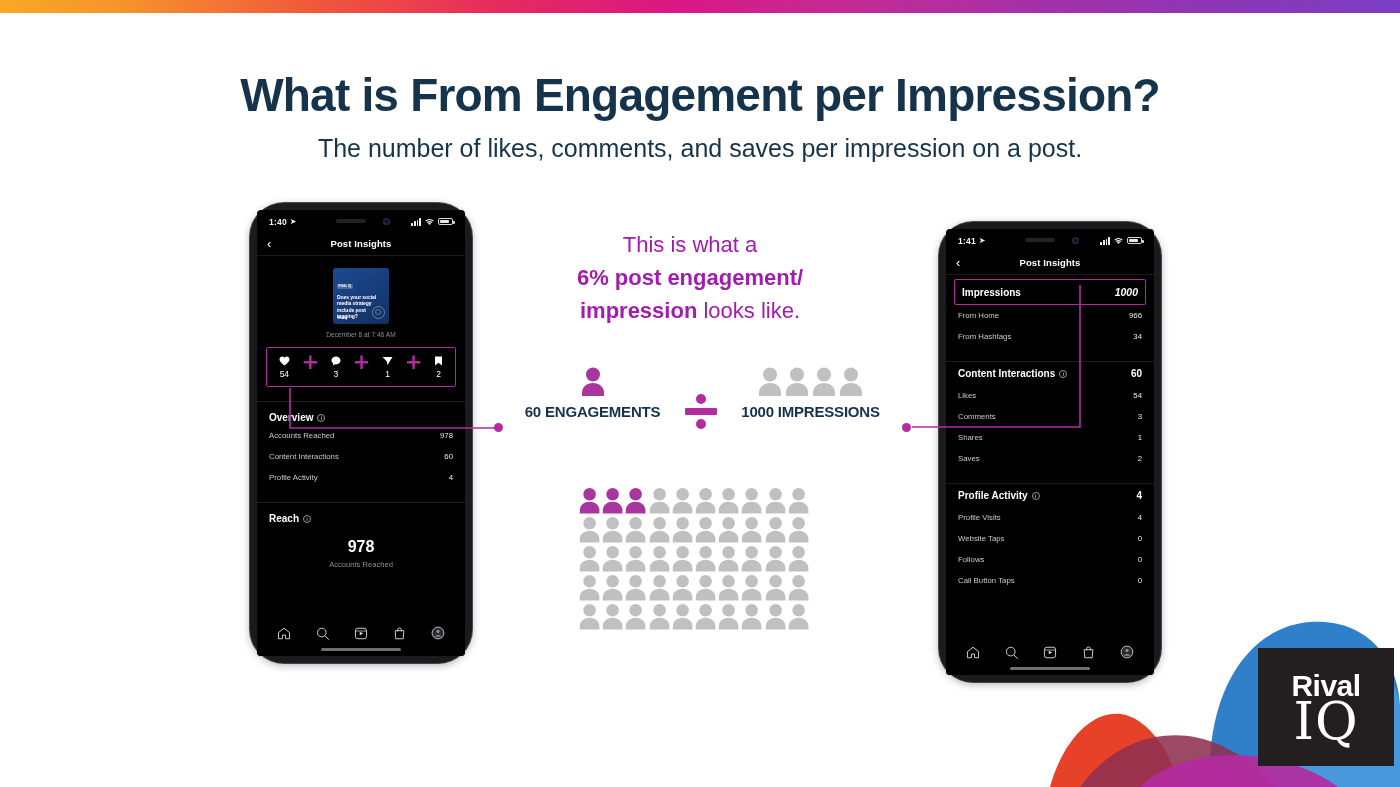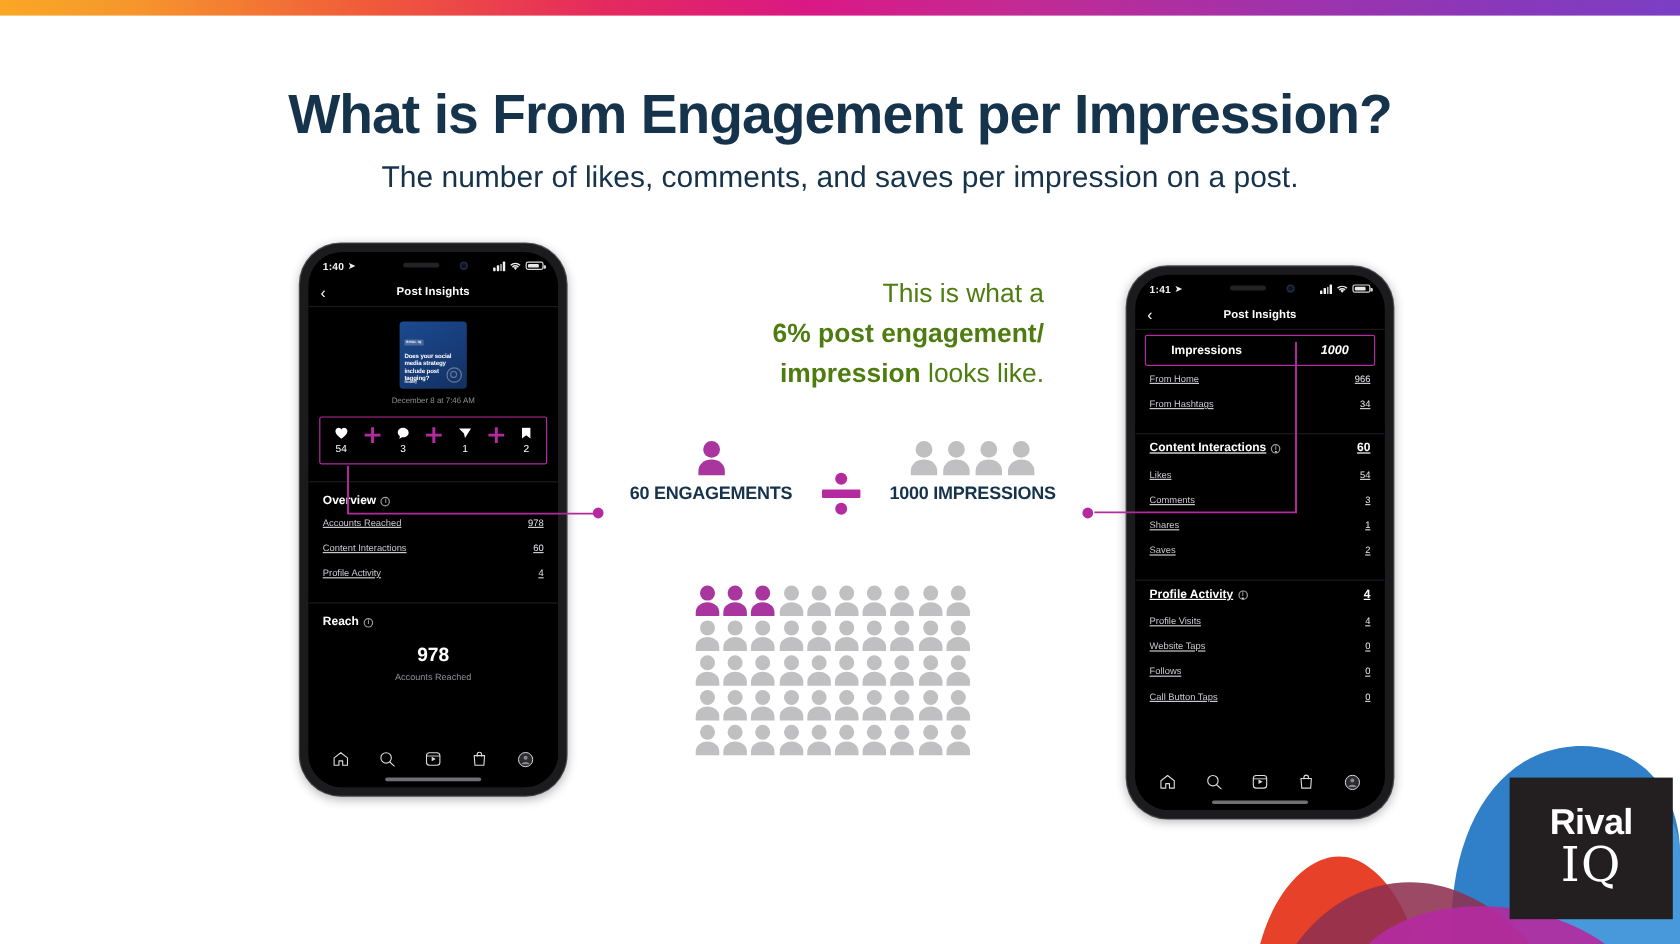--- a/index.html
+++ b/index.html
@@ -35,21 +35,21 @@
 
   
   .phone {
     position: absolute; width: 222px; height: 460px;
     border-radius: 34px; background: #1b1b1d;
     padding: 7px;
     box-shadow: 0 2px 9px rgba(0,0,0,.32), 0 0 0 1px #55555a;
   }
   .phone-screen {
     position: relative; width: 100%; height: 100%;
-    border-radius: 28px; background: #000; overflow: hidden;
+    border-radius: 4px; background: #000; overflow: hidden;
   }
   #phone-left  { left: 250px; top: 203px; }
   #phone-right { left: 939px; top: 203px; margin-top: 19px; }
 
   .notch {
     position: absolute; top: 3px; left: 50%; transform: translateX(-50%);
     width: 82px; height: 17px; background: #000; border-radius: 11px; z-index: 4;
   }
   .notch .spkr { position:absolute; top:6px; left:16px; width:30px; height:4px;
                  background:#232326; border-radius:3px; }
@@ -115,49 +115,49 @@
                margin-bottom: 9px; font-family: "DejaVu Sans", sans-serif; }
 
   .sec-divider { height: 7px; background: #000; border-bottom: 1px solid #1c1c1e; margin-top: 8px; }
 
   .sec-title { font-size: 10px; font-weight: 700; color: #fff; padding: 10px 12px 2px 12px;
                display: flex; align-items: center; gap: 4px; }
   .info-i { display:inline-flex; align-items:center; justify-content:center;
             width: 8px; height: 8px; border: 1px solid #9a9a9e; border-radius: 50%;
             font-size: 6px; color: #9a9a9e; font-style: normal; line-height: 1; }
   .kv-row { display: flex; justify-content: space-between; align-items: center;
-            padding: 6px 12px; font-size: 7.8px; color: #c9c9ce; text-decoration: underline; }
+            padding: 6px 12px; font-size: 7.8px; color: #c9c9ce; }
   .kv-row .kv-val { color: #e9e9ee; }
   .kv-row.bold { font-size: 10px; font-weight: 700; color: #fff; }
   .kv-row.bold .kv-val { color: #fff; font-weight: 700; }
 
   .reach-big { text-align: center; font-size: 16px; font-weight: 700; color: #fff; margin-top: 12px; }
   .reach-sub { text-align: center; font-size: 7.6px; color: #8e8e93; margin-top: 4px; }
 
   
   .imp-box {
     margin: 4px 8px 0 8px; border: 1.6px solid #B42BA0; border-radius: 2px;
     display: flex; justify-content: space-between; align-items: center;
-    padding: 6px 21px;
+    padding: 6px 7px;
   }
   .imp-box .ib-label { font-size: 10px; font-weight: 700; color: #fff; }
   .imp-box .ib-val   { font-size: 10.5px; font-weight: 700; color: #fff; font-style: italic; }
 
   .tabbar {
     position: absolute; bottom: 0; left: 0; right: 0; height: 34px;
     display: flex; align-items: center; justify-content: space-around;
     padding: 0 8px 8px 8px; background: #000;
   }
   .home-ind { position: absolute; bottom: 5px; left: 50%; transform: translateX(-50%);
               width: 80px; height: 3px; border-radius: 2px; background: #6f6f74; }
 
   
   .center-text {
-    position: absolute; left: 510px; top: 228px; width: 360px; text-align: right;
-    color: #4d7c0f; font-size: 22px; line-height: 33px;
+    position: absolute; left: 510px; top: 228px; width: 360px; text-align: center;
+    color: #a21caf; font-size: 22px; line-height: 33px;
   }
   .center-text b { font-weight: 700; }
 
   .equation {
     position: absolute; left: 500px; top: 365px; width: 400px; height: 80px;
   }
   .eq-group { position: absolute; text-align: center; }
   .eq-icons { display: flex; justify-content: center; align-items: flex-end; gap: 1px; height: 32px; }
   .eq-label { font-size: 15px; font-weight: 700; color: #16334C; letter-spacing: -.2px; margin-top: 6px; white-space: nowrap; }
   .divide { position: absolute; left: 185px; top: 25px; width: 32px; }
@@ -171,21 +171,21 @@
   .conn { position: absolute; pointer-events: none; }
   .dot { position: absolute; width: 9px; height: 9px; border-radius: 50%; background: #B42BA0; }
 
   
   .logo {
     position: absolute; left: 1258px; top: 648px; width: 136px; height: 118px;
     background: #231f20; display: flex; flex-direction: column;
     align-items: center; justify-content: center;
   }
   .logo .l1 { color: #fff; font-size: 30px; font-weight: 700; letter-spacing: -.5px; line-height: 28px; }
-  .logo .l2 { color: #fff; font-size: 40px; font-weight: 400; letter-spacing: 1px;
+  .logo .l2 { color: #fff; font-size: 52px; font-weight: 400; letter-spacing: 1px;
               line-height: 42px; font-family: "DejaVu Serif", serif; }
 </style>
 </head>
 <body>
 
 <div id="stage">
 
   <div class="topbar"></div>
 
   <svg class="blobs" viewBox="0 0 380 280">

